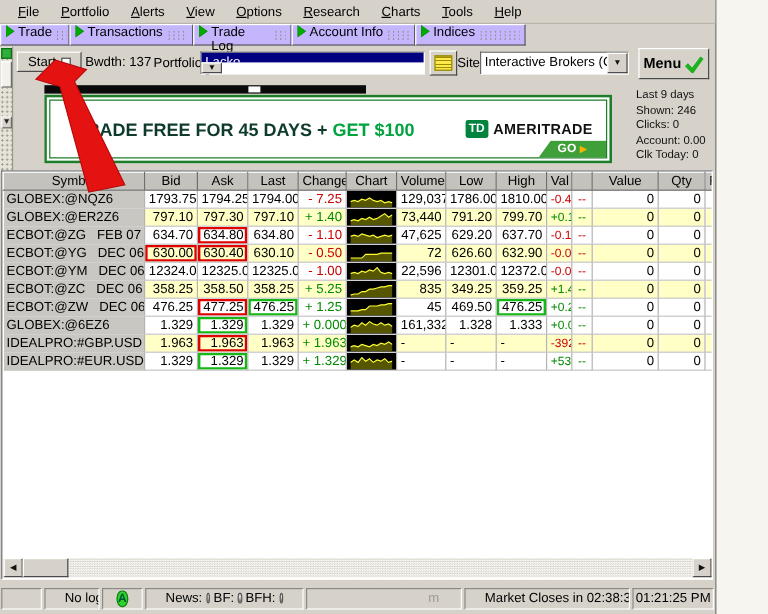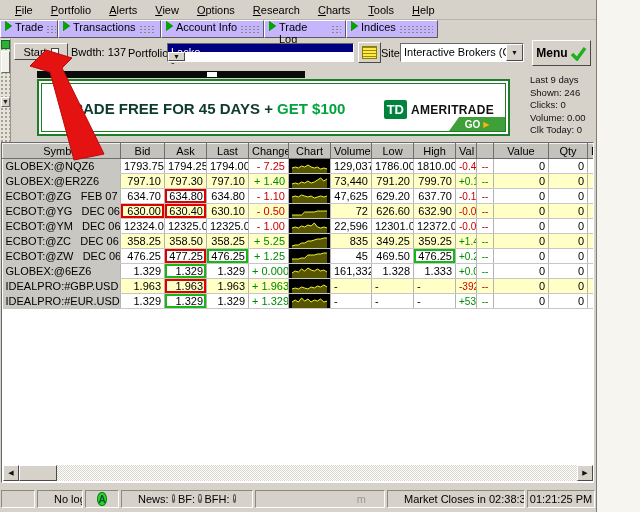--- a/index.html
+++ b/index.html
@@ -63,21 +63,21 @@
   .site-label { position:absolute; left:381px; top:8px; }
   .menu-btn { position:absolute; left:532px; top:1px; width:59px; height:26px; display:flex; align-items:center;
               justify-content:center; gap:2px; font-weight:bold; font-size:12px; cursor:pointer; font-family:inherit; }
 
   
   .banner { position:absolute; left:37px; top:79px; width:473px; height:57px; background:#fff;
             border:2px solid #1d7d28; box-shadow:inset 0 0 0 2px #fff, inset 0 0 0 3px #1d7d28; cursor:pointer; }
   .banner-text { position:absolute; left:24px; top:19px; font-size:15px; font-weight:bold; white-space:nowrap; }
   .b1 { color:#0e3b2e; } .b2 { color:#00a33e; }
   .brand { position:absolute; right:14px; top:19px; display:flex; align-items:center; gap:4px; }
-  .td-logo { display:inline-block; background:#00843d; color:#fff; font-weight:bold; font-size:13px;
+  .td-logo { display:inline-block; background:#00843d; color:#fff; font-weight:bold; font-size:10px;
              padding:2px 3px; border-radius:2px; }
   .brand-name { font-weight:bold; font-size:12px; color:#111; letter-spacing:0.3px; }
   .go-tab { position:absolute; right:3px; bottom:3px; width:56px; height:14px; background:#3fa03a; color:#fff;
             font-size:10px; font-weight:bold; display:flex; align-items:center; justify-content:center; gap:3px;
             clip-path:polygon(18% 0, 100% 0, 100% 100%, 0 100%); cursor:pointer; }
   .go-arr { color:#ffb300; font-size:8px; }
 
   
   .adstats { position:absolute; left:530px; top:74px; width:64px; font-size:9.5px; line-height:12.5px; color:#111; }
 
@@ -150,28 +150,28 @@
         <div class="tab tab-trade">
           <span class="play"></span>
           <span class="tab-label">Trade</span>
           <span class="dots"></span>
         </div>
         <div class="tab tab-transactions">
           <span class="play"></span>
           <span class="tab-label">Transactions</span>
           <span class="dots"></span>
         </div>
+        <div class="tab tab-trade-log">
+          <span class="play"></span>
+          <span class="tab-label">Trade Log</span>
+          <span class="dots"></span>
+        </div>
         <div class="tab tab-account-info">
           <span class="play"></span>
           <span class="tab-label">Account Info</span>
-          <span class="dots"></span>
-        </div>
-        <div class="tab tab-trade-log">
-          <span class="play"></span>
-          <span class="tab-label">Trade Log</span>
           <span class="dots"></span>
         </div>
         <div class="tab tab-indices">
           <span class="play"></span>
           <span class="tab-label">Indices</span>
           <span class="dots"></span>
         </div>
       </div>
 
     <div class="leftstrip">
@@ -223,21 +223,21 @@
       <div class="go-tab">
         <span>GO</span>
         <span class="go-arr">▶</span>
       </div>
     </div>
 
     <div class="adstats">
         <div>Last 9 days</div>
         <div>Shown: 246</div>
         <div>Clicks: 0</div>
-        <div>Volume: 0.00</div>
+        <div>Account: 0.00</div>
         <div>Clk Today: 0</div>
       </div>
 
     <div class="tablepanel">
       <table class="quotes">
         <colgroup>
             <col style="width: 118px;">
             <col style="width: 44px;">
             <col style="width: 42px;">
             <col style="width: 42px;">

